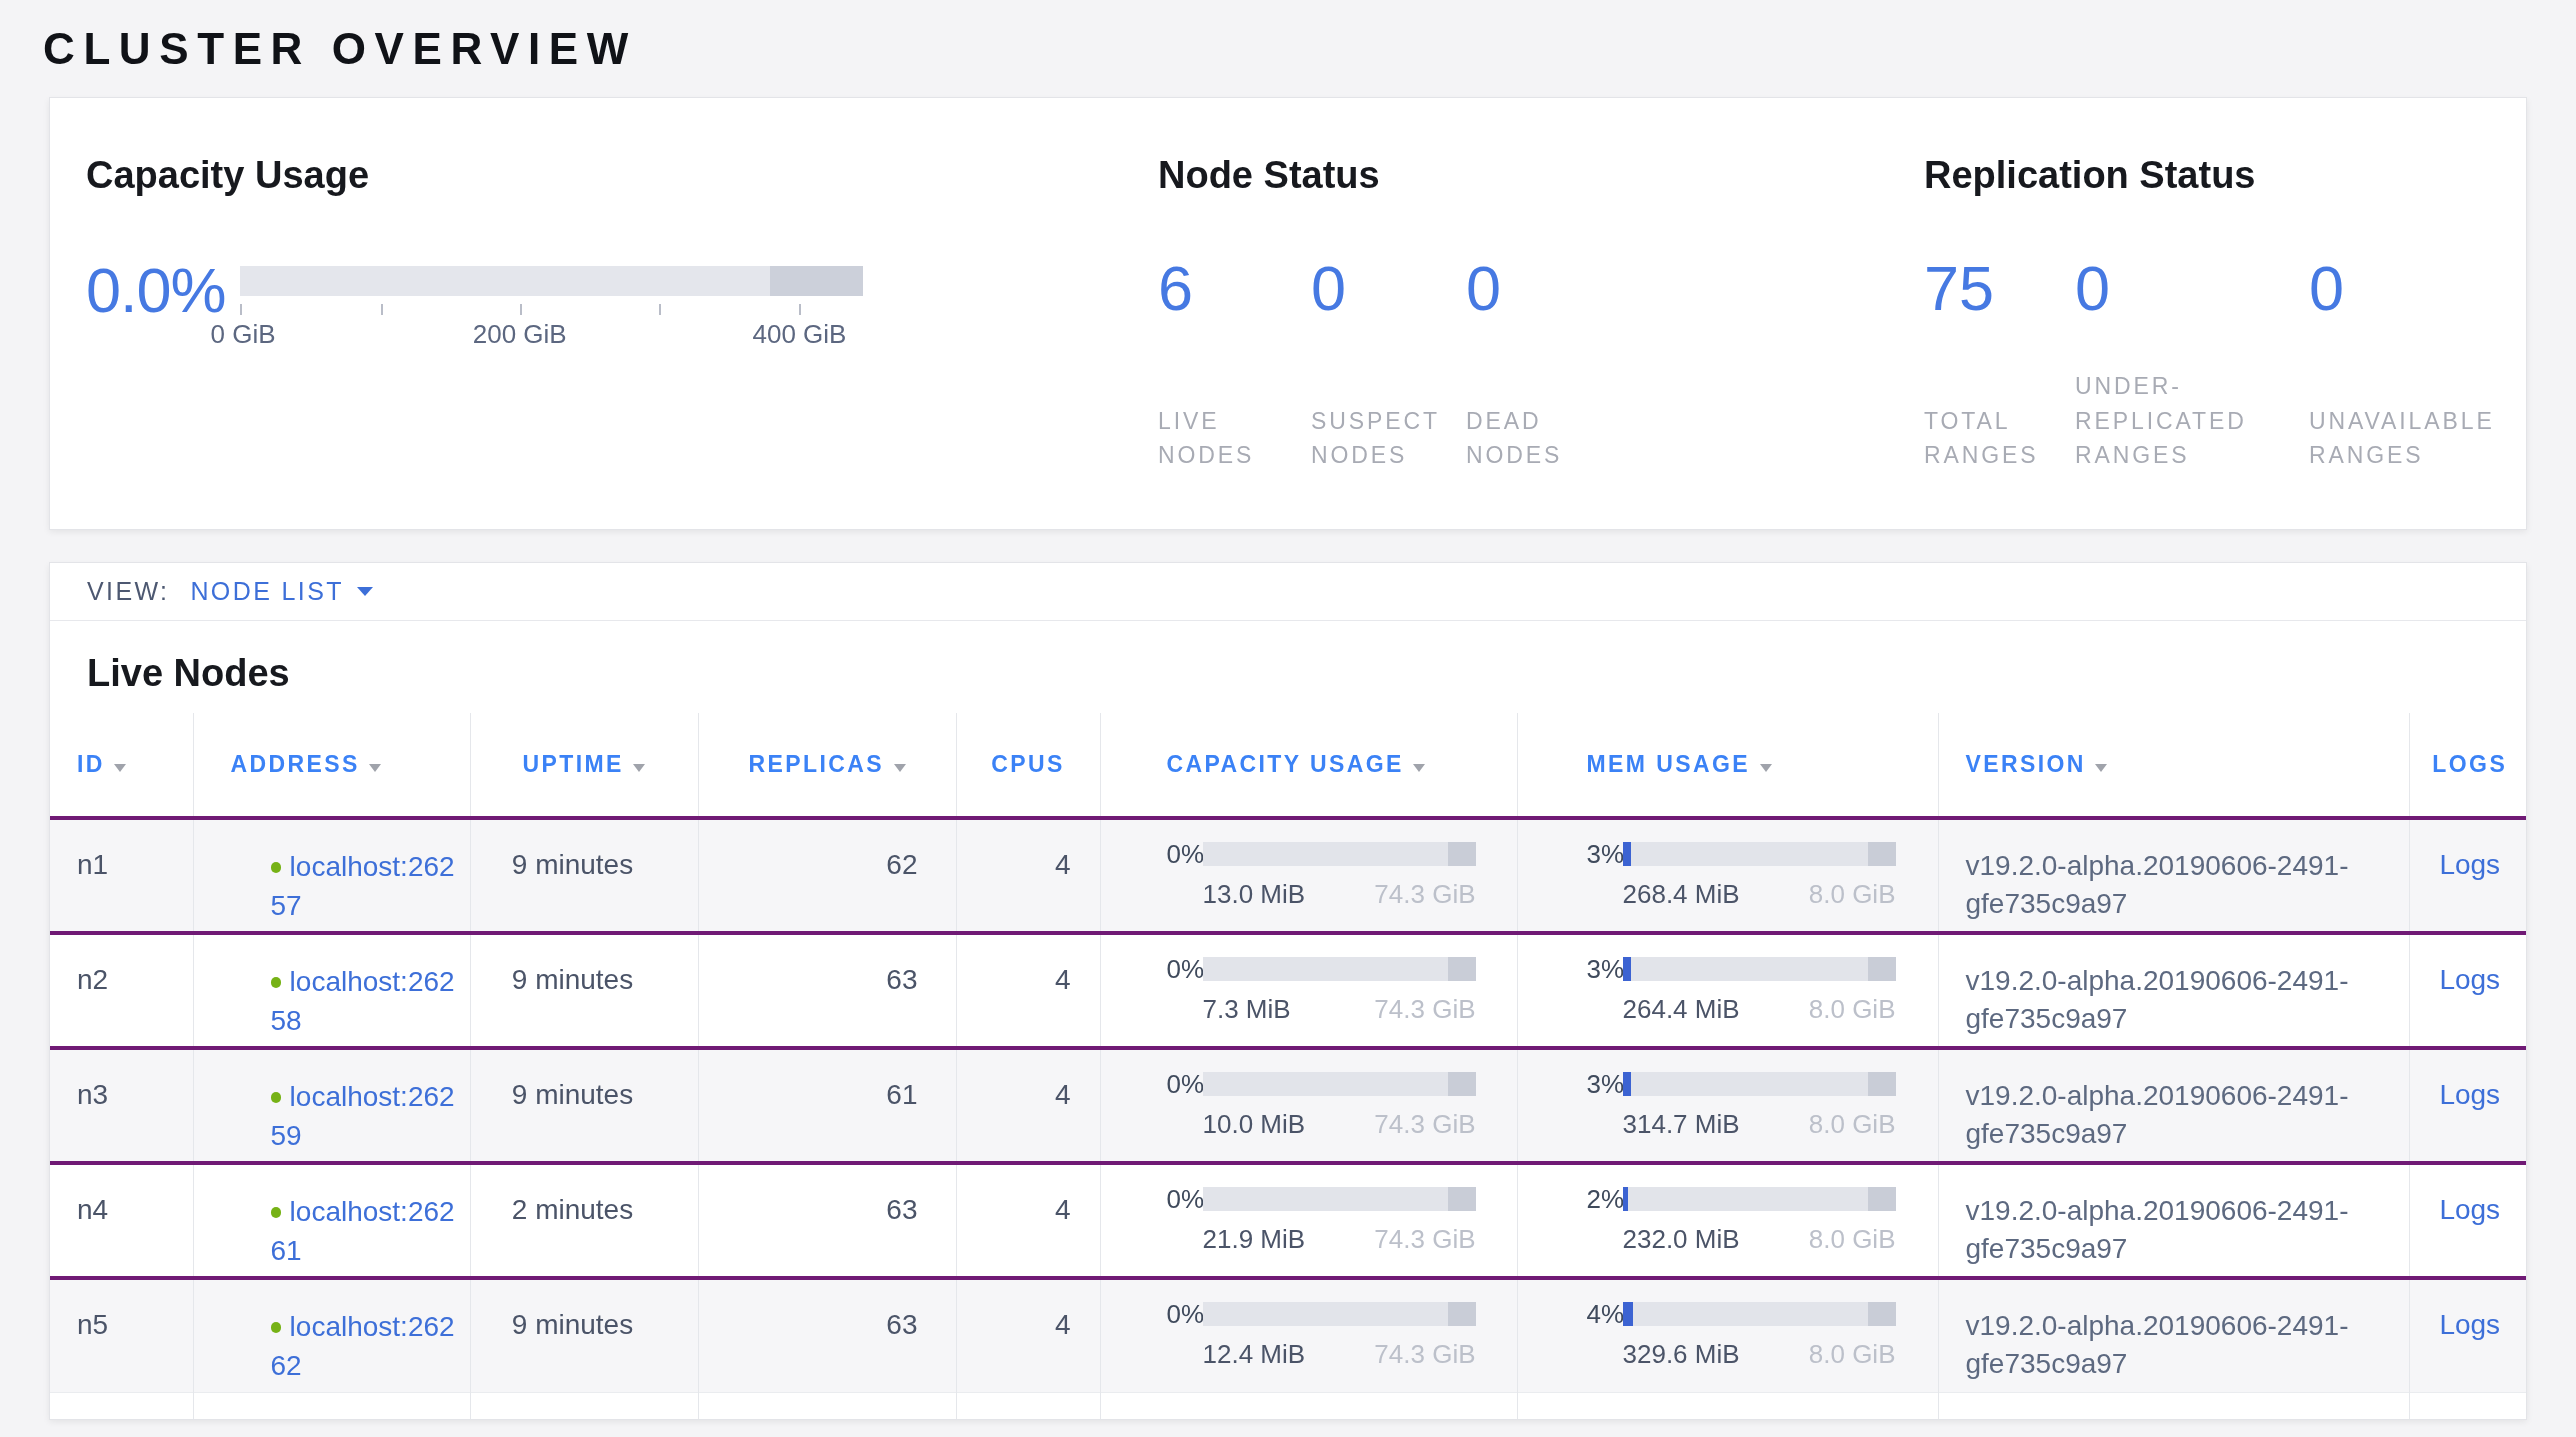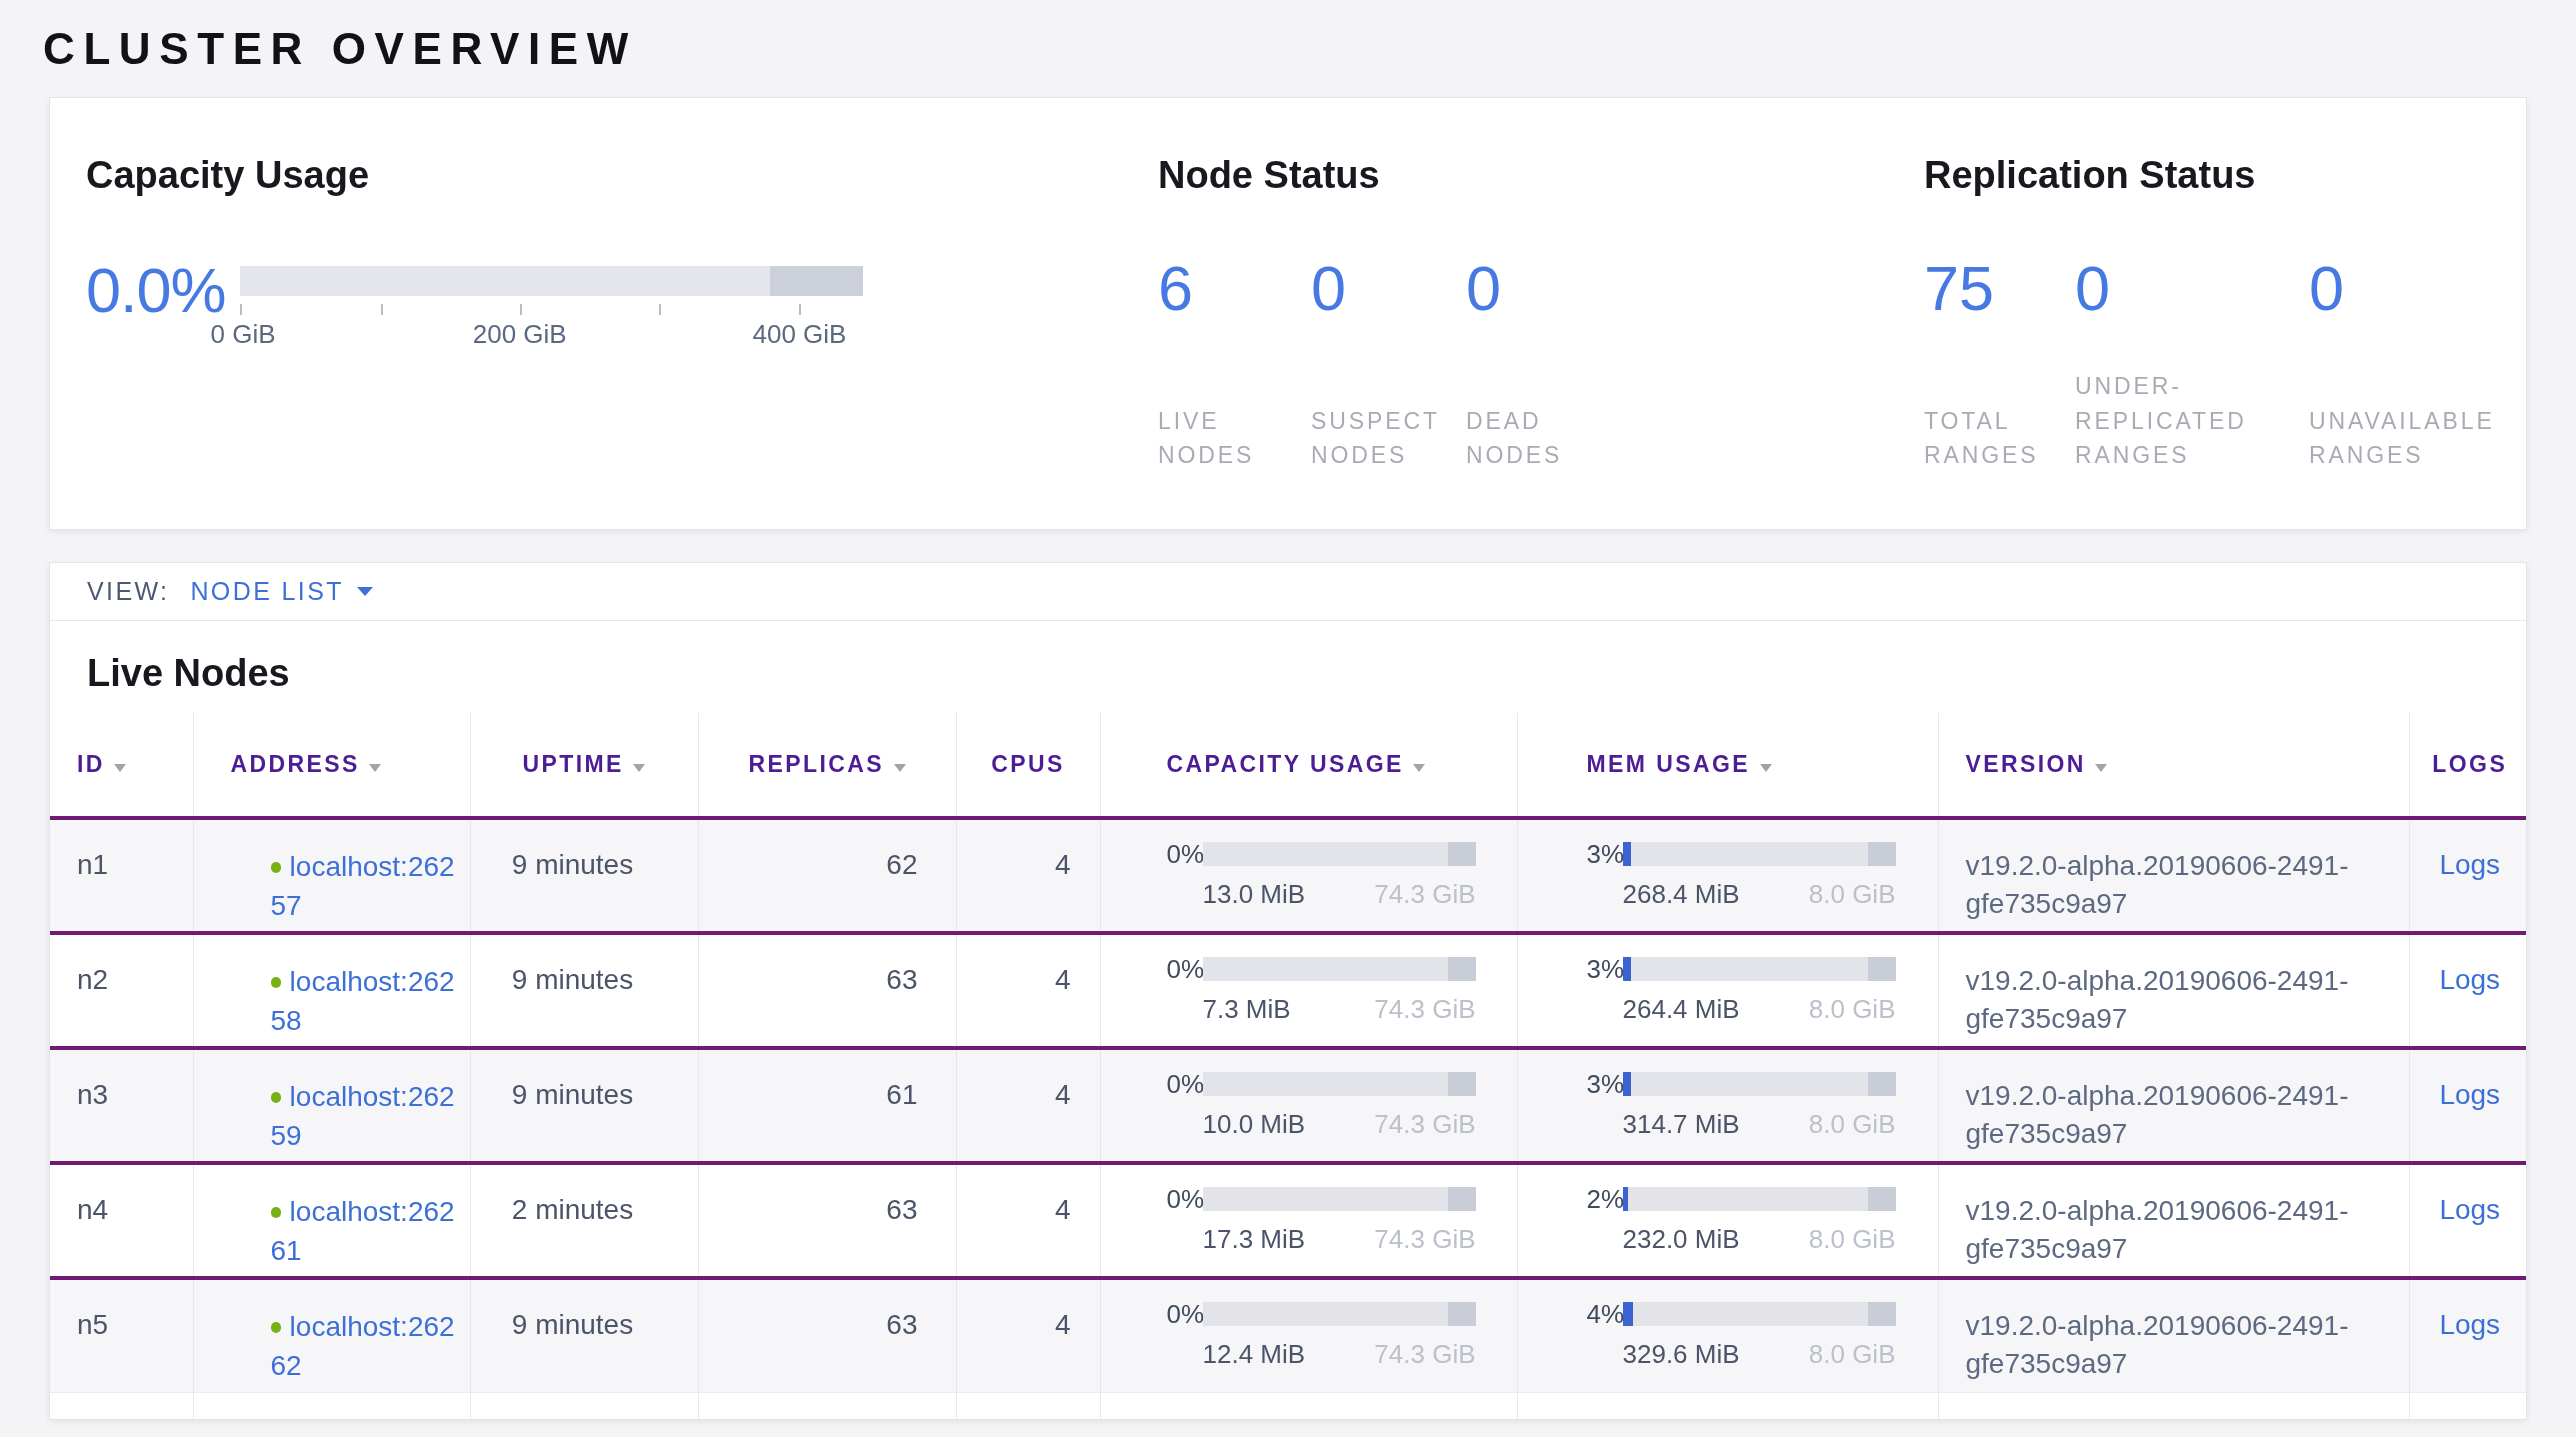--- a/index.html
+++ b/index.html
@@ -94,21 +94,21 @@
     border-top:9.6px solid #3d6fd8;
   }
   .live-nodes-heading { font-size:38px; font-weight:700; color:#17191e; margin:29px 0 0 37px; line-height:46px; }
 
   table { width:100%; border-collapse:collapse; table-layout:fixed; margin-top:17px; }
   col.c1{width:143px;} col.c2{width:277px;} col.c3{width:228px;}
   col.c4{width:258px;} col.c5{width:144px;} col.c6{width:417px;}
   col.c7{width:421px;} col.c8{width:471px;} col.c9{width:121px;}
   thead th {
     height:105px; font-size:23px; font-weight:700; letter-spacing:2.4px;
-    color:#4c1d95; vertical-align:middle; text-align:left;
+    color:#3b82f6; vertical-align:middle; text-align:left;
     border-left:1px solid #e5e7eb; background:#fff; white-space:nowrap;
   }
   thead th:first-child { border-left:none; }
   th.h-id{ padding-left:27px; } th.h-addr{ padding-left:37px; }
   th.h-up, th.h-rep, th.h-cpu, th.h-logs { text-align:center; }
   th.h-capu{ padding-left:66px; } th.h-mem{ padding-left:69px; } th.h-ver{ padding-left:27px; }
   .sort-arrow {
     display:inline-block; width:0; height:0; margin-left:9.6px;
     border-left:6.7px solid transparent; border-right:6.7px solid transparent;
     border-top:8.6px solid #a0a3ab;
@@ -392,21 +392,21 @@
           <td class="c-capu">
               <div class="ucell">
             <div class="utop">
                   <span class="upct">0%</span>
               <div class="ubar">
                     <span class="ufill" style="width: 0%;"></span>
                     <span class="ucap"></span>
                   </div>
                 </div>
             <div class="uvals">
-                  <span class="uused">17.3 MiB</span>
+                  <span class="uused">21.9 MiB</span>
                   <span class="utotal">74.3 GiB</span>
                 </div>
           </div>
             </td>
           <td class="c-mem">
               <div class="ucell">
             <div class="utop">
                   <span class="upct">2%</span>
               <div class="ubar">
                     <span class="ufill" style="width: 2%;"></span>

